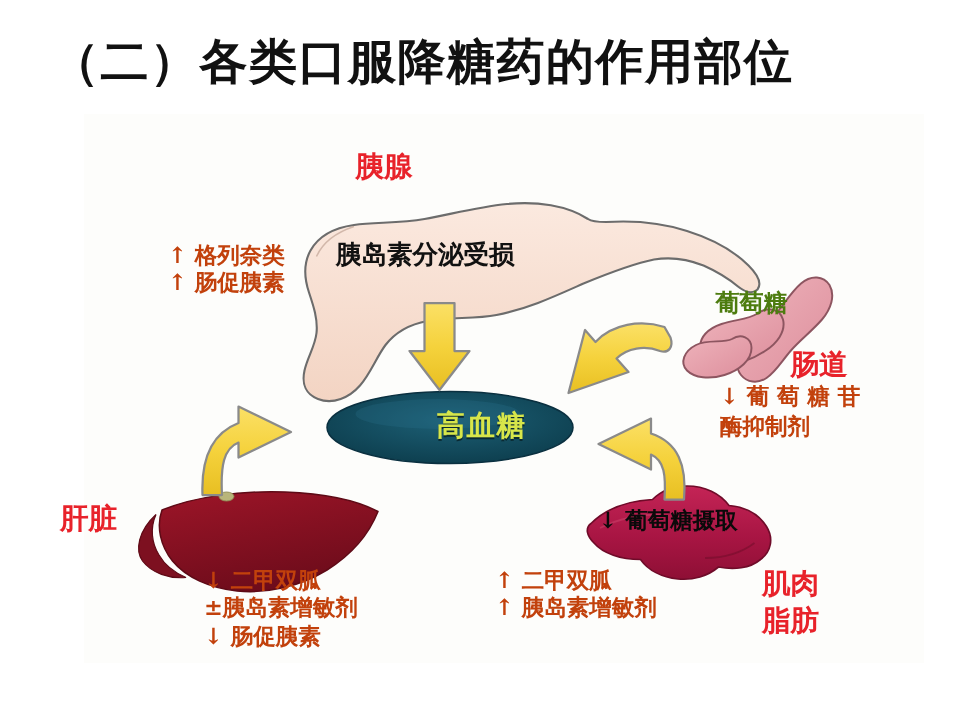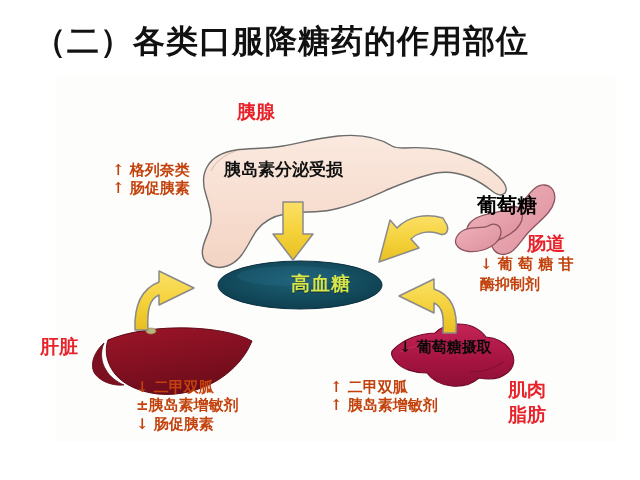--- a/index.html
+++ b/index.html
@@ -101,23 +101,23 @@
     font-size: 15px;
     font-weight: 700;
     color: #0a0a0a;
     white-space: nowrap;
   }
   #glucose-text {
     position: absolute;
     left: 477px;
     top: 192px;
     font-family: "DejaVu Serif", "Liberation Serif", serif;
-    font-size: 20px;
-    font-weight: 700;
-    color: #000000;
+    font-size: 16px;
+    font-weight: 700;
+    color: #4d7c0f;
     white-space: nowrap;
   }
   
   #lbl-pancreas { left: 237px; top: 100px; text-align: right; }
   #lbl-intestine { left: 527px; top: 232px; text-align: right; }
   #lbl-liver { left: 40px; top: 335px; }
   #lbl-muscle { left: 508px; top: 377px; text-align: center; line-height: 1.3; }
 
   #list-pancreas { left: 112px; top: 161px; }
   #list-intestine { left: 480px; top: 255px; line-height: 1.3; }

